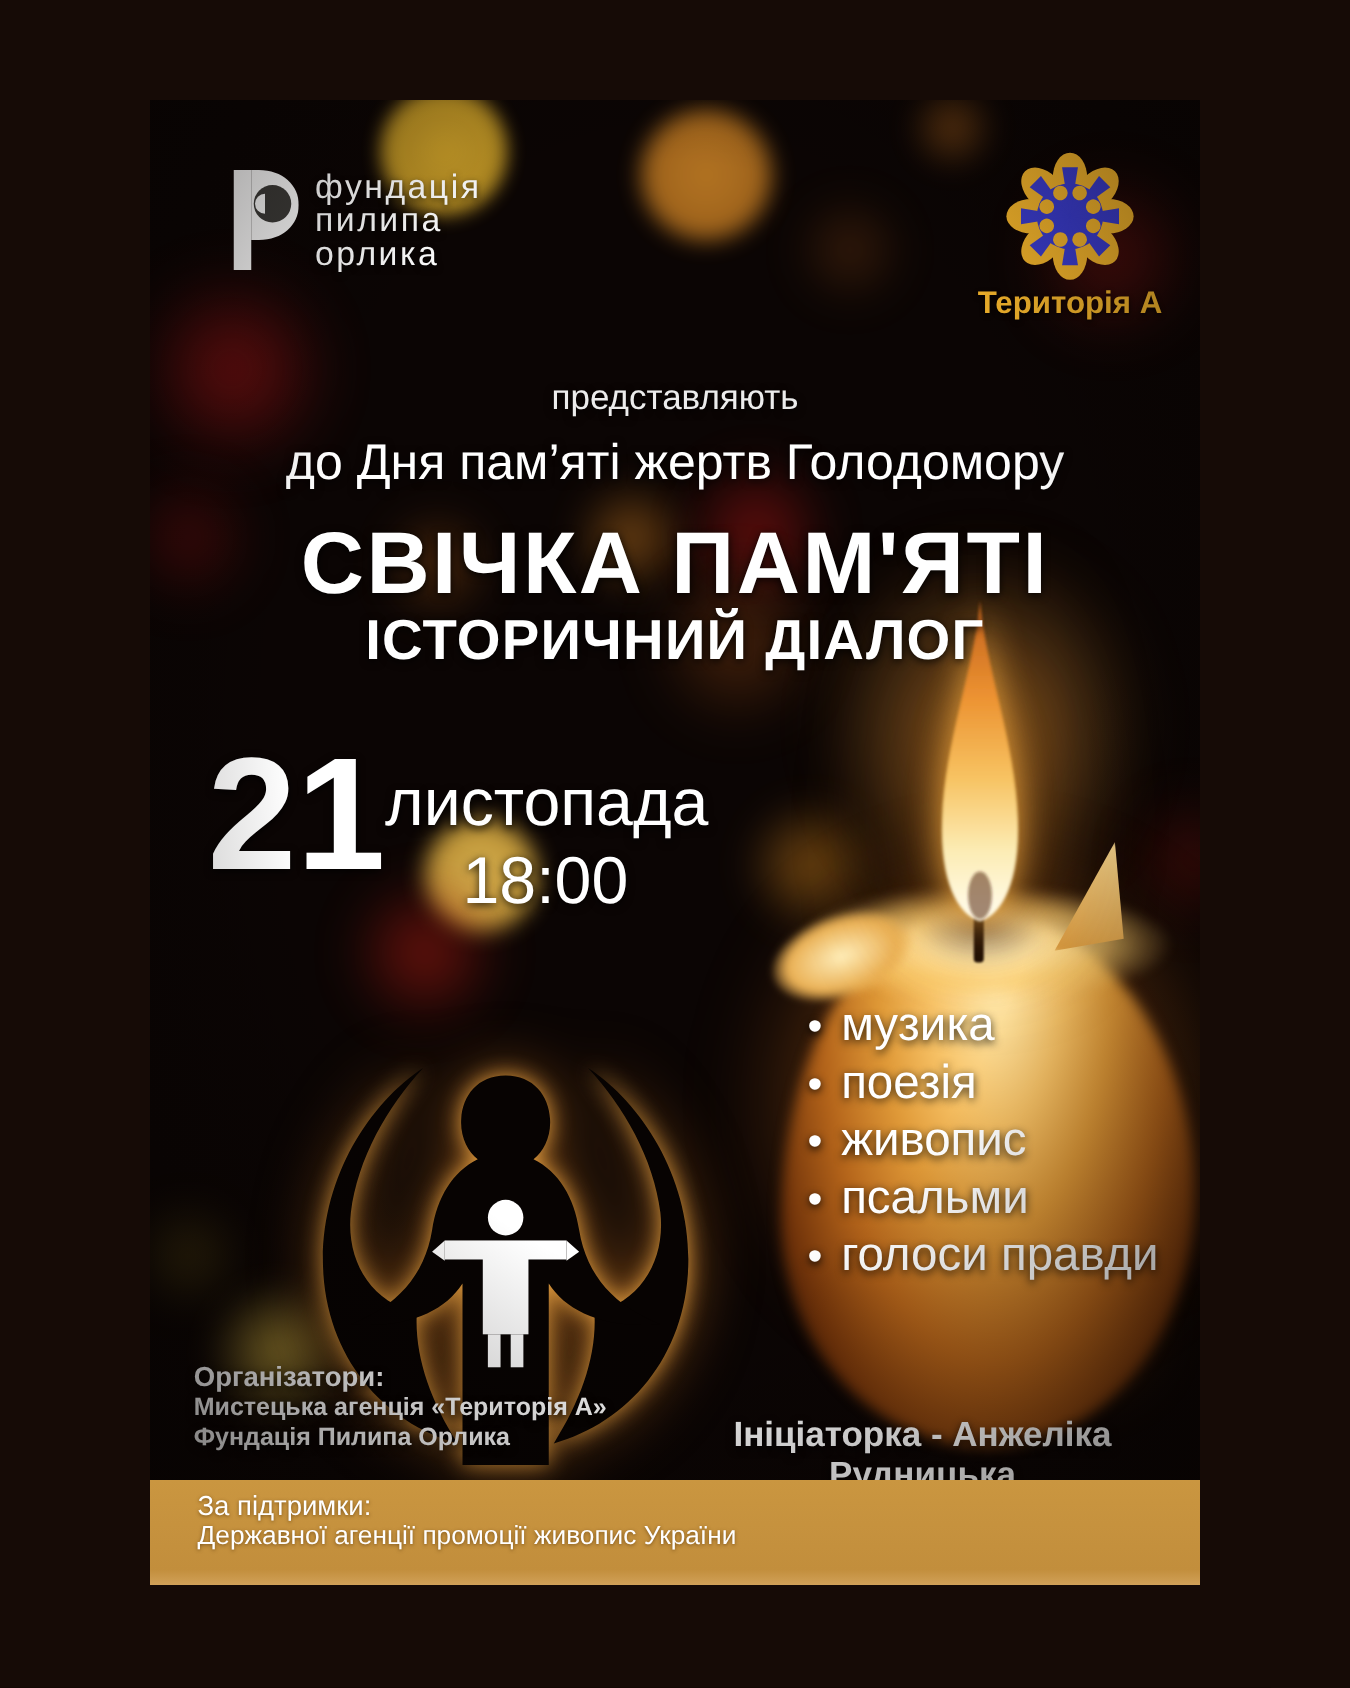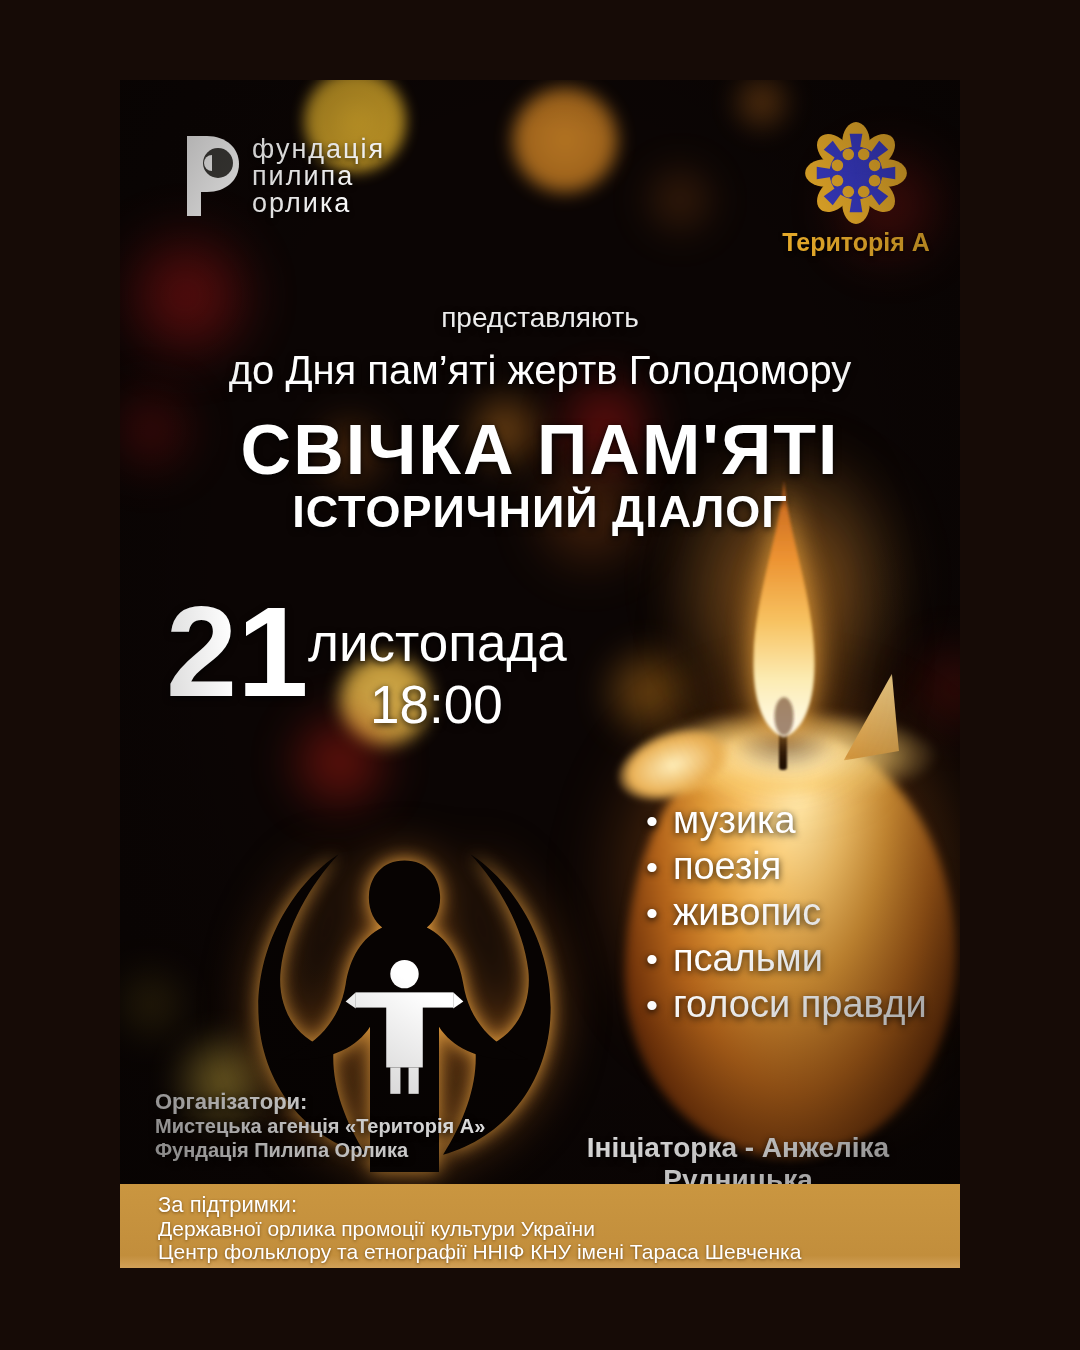--- a/index.html
+++ b/index.html
@@ -237,17 +237,16 @@
     </div>
 
     <div class="t initiator">Ініціаторка - Анжеліка Рудницька</div>
 
     <div class="vignette"></div>
   </div>
 
   <div class="goldbar">
     <div class="goldbar-inner">
       <div class="support-label">За підтримки:</div>
-      <div>Державної орлика промоції культури України</div>
-      <div>Центр фольклору та етнографії ННІФ КНУ імені Тараса Шевченка</div>
+      <div>Державної агенції промоції живопис України</div>
     </div>
   </div>
 </div>
 
 </body></html>

